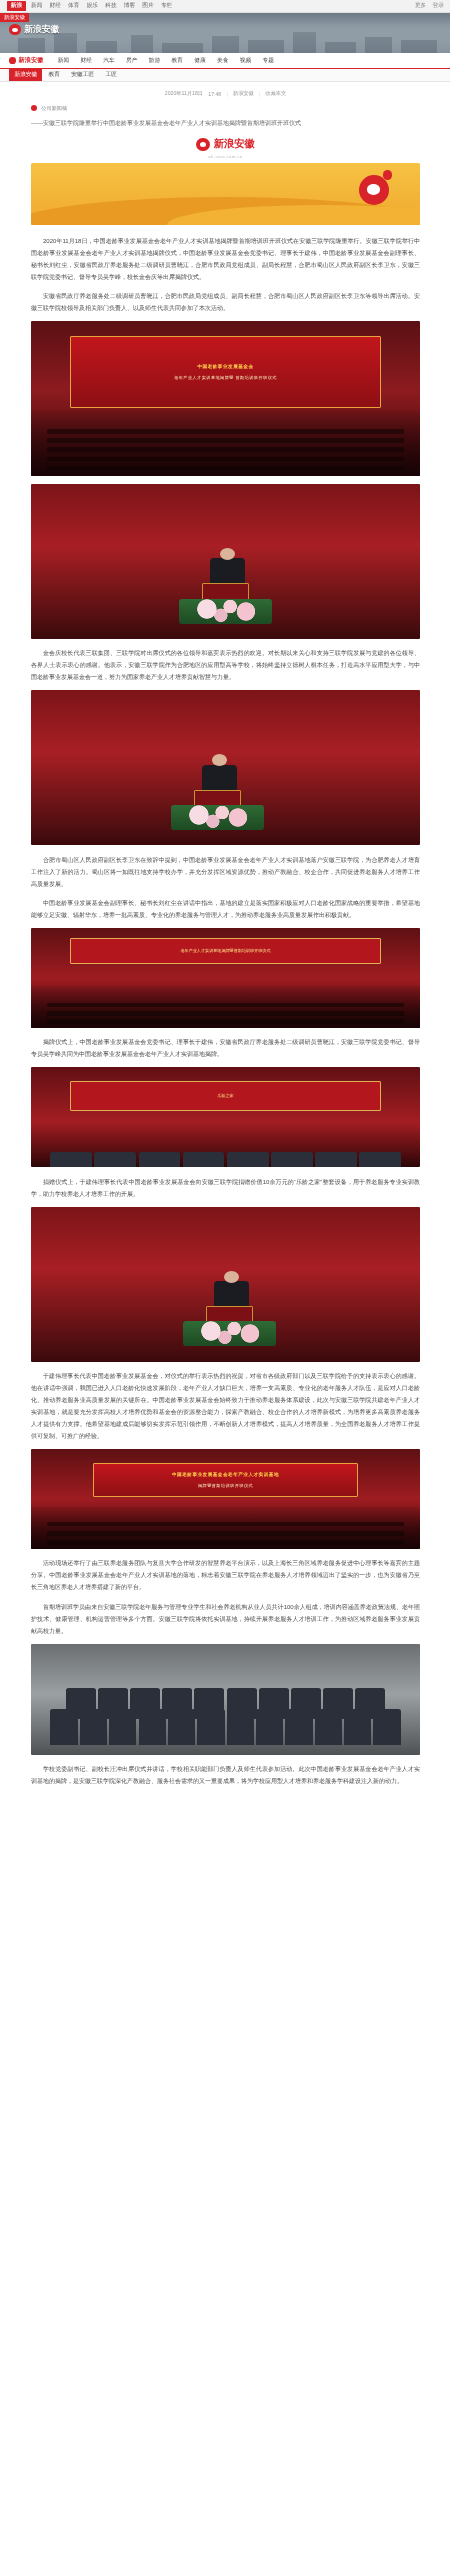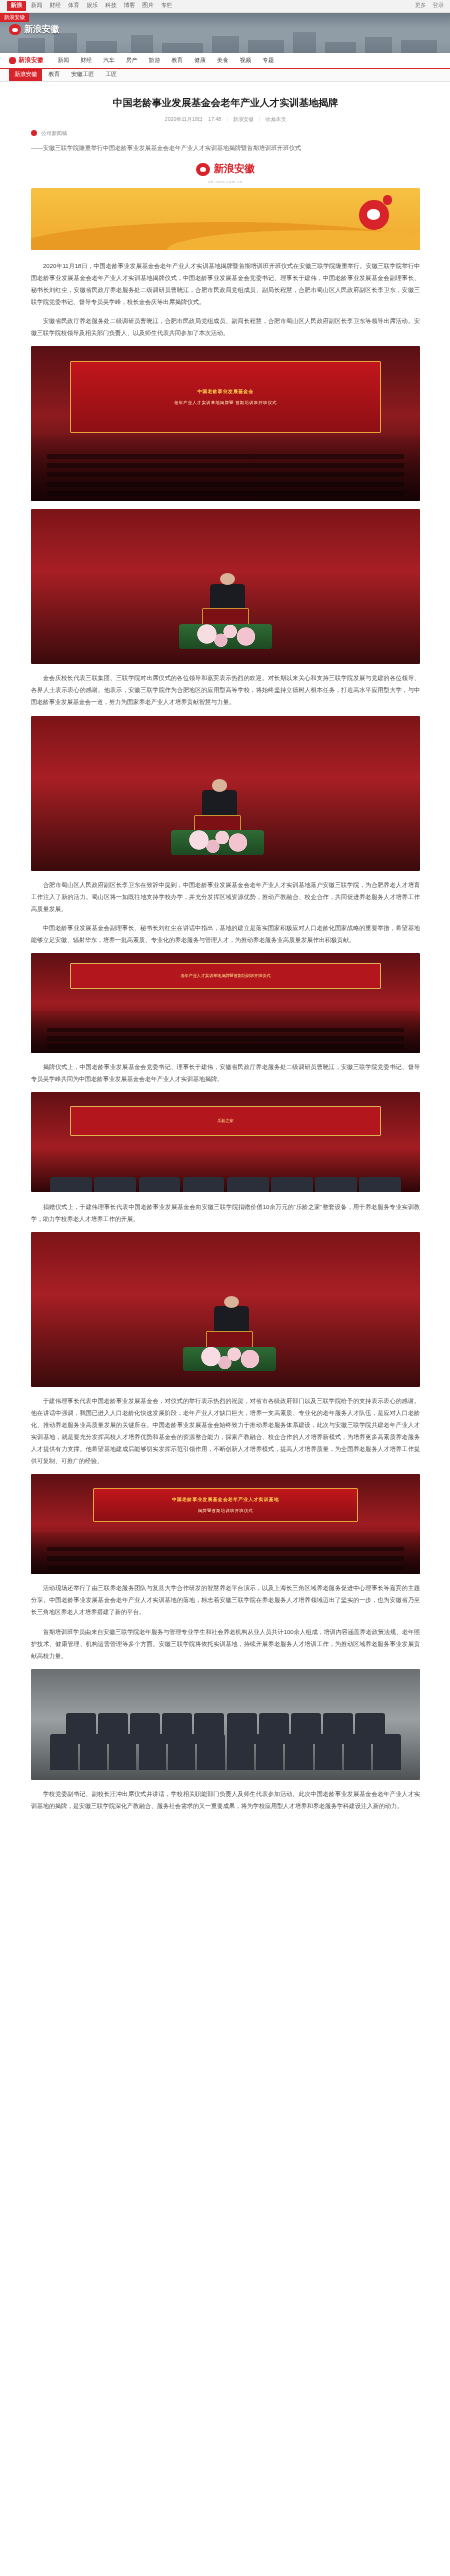--- a/index.html
+++ b/index.html
@@ -276,21 +276,20 @@
 
 <div class="nav" style="border-bottom:0.5px solid #e5e5e5;background:#fafafa;height:13.4px;">
   <span class="nav-item active">新浪安徽</span>
   <span class="nav-item">教育</span>
   <span class="nav-item">安徽工匠</span>
   <span class="nav-item">工匠</span>
 </div>
 
 <div class="wrap">
 
-  <h1 class="title">中国老龄事业发展基金会老年产业人才实训基地揭牌</h1>
 
   <div class="meta">
     <span>2020年11月18日</span>
     <span>17:48</span>
     <span class="sep">|</span>
     <span>新浪安徽</span>
     <span class="sep">|</span>
     <span>收藏本文</span>
   </div>
 

